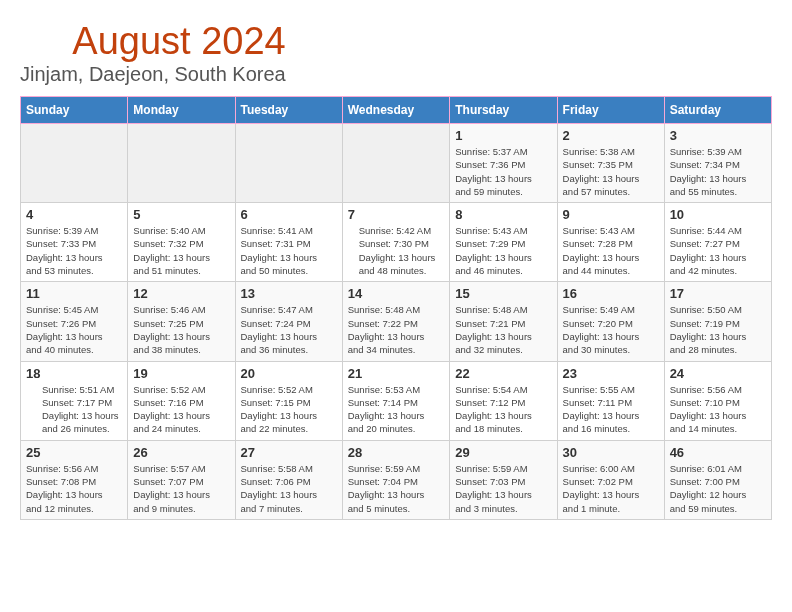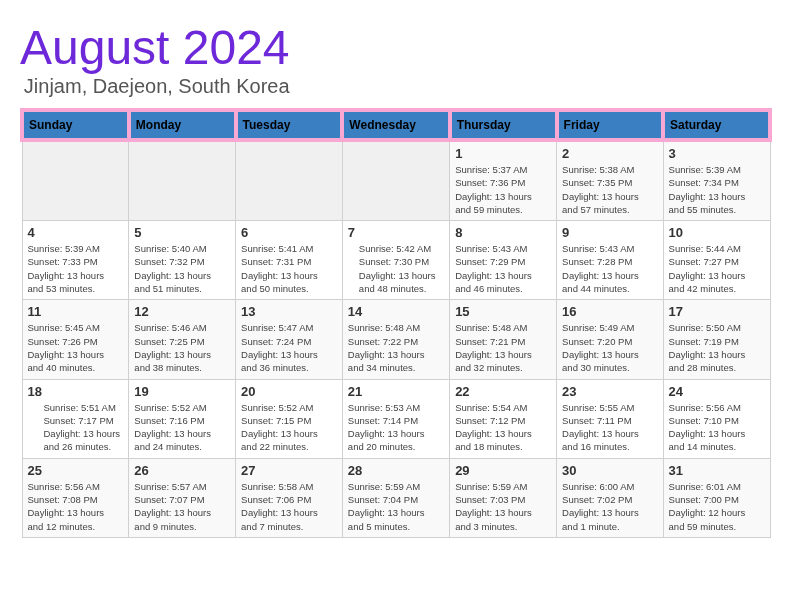--- a/index.html
+++ b/index.html
@@ -17,41 +17,41 @@
       margin-bottom: 10px;
     }
     .logo {
       display: flex;
       align-items: center;
     }
     .title-block {
       text-align: right;
     }
     .month-title {
-      font-size: 48px;
+      font-size: 38px;
       font-weight: normal;
-      color: #6d28d9;
+      color: #c2410c;
     }
     .subtitle {
       font-size: 20px;
       color: #555;
     }
     table {
       width: 100%;
       border-collapse: collapse;
       font-size: 10px;
     }
     thead tr th {
       background-color: #3a7fc1;
-      color: #000000;
+      color: #ffffff;
       text-align: left;
       padding: 6px 5px;
       font-size: 12px;
       font-weight: bold;
-      border: 4px solid #f9a8d4;
+      border: 1px solid #f9a8d4;
     }
     tbody tr td {
       border: 1px solid #d0d0d0;
       vertical-align: top;
       padding: 4px 5px;
       width: 108px;
       height: 78px;
       background: #fff;
     }
     tbody tr:nth-child(odd) td {
@@ -316,21 +316,21 @@
 and 3 minutes.</div>
         </td>
         <td>
           <span class="day-number">30</span>
           <div class="day-info" style="white-space: pre-line;">Sunrise: 6:00 AM
 Sunset: 7:02 PM
 Daylight: 13 hours
 and 1 minute.</div>
         </td>
         <td>
-          <span class="day-number">31</span>
+          <span class="day-number">46</span>
           <div class="day-info" style="white-space: pre-line;">Sunrise: 6:01 AM
 Sunset: 7:00 PM
 Daylight: 12 hours
 and 59 minutes.</div>
         </td>
       </tr>
     </tbody>
 </table>
 
 </body></html>

